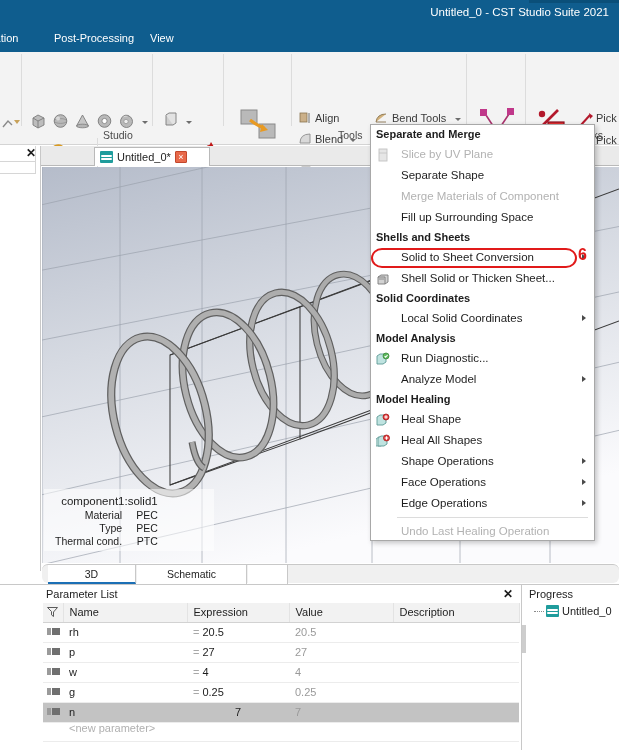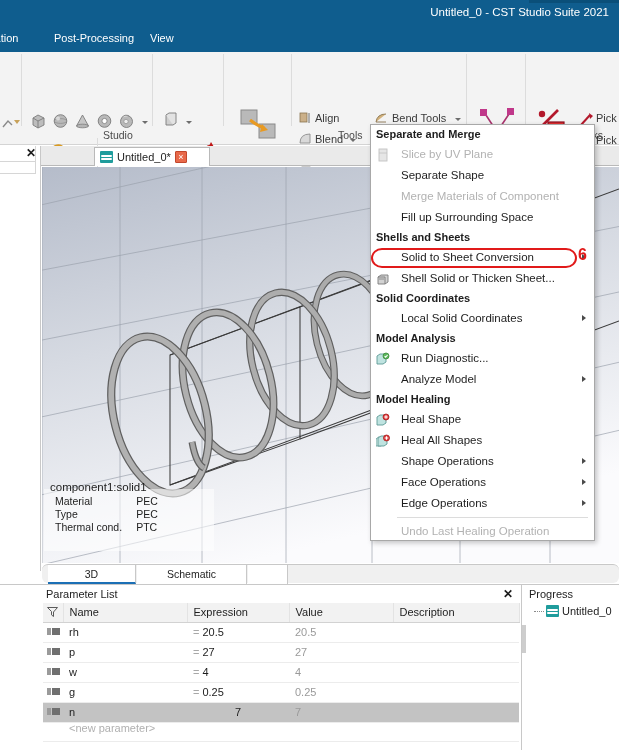--- a/index.html
+++ b/index.html
@@ -121,23 +121,23 @@
     cursor: pointer; border-radius: 1px;
   }
 
   .viewport {
     position: absolute; left: 42px; top: 167px; width: 577px; height: 396px;
     overflow: hidden; background: #ffffff;
   }
   .viewport svg { display: block; }
 
   .obj-info {
-    position: absolute; left: 50px; top: 481px;
+    position: absolute; left: 50px; top: 495px;
     font-size: 10.5px; color: #1d1d1d; line-height: 13px;
-    white-space: nowrap; pointer-events: none;
+    white-space: nowrap; pointer-events: none; text-align: right;
   }
   .obj-info .hdr { font-size: 11.5px; margin-bottom: 1px; }
   .obj-info table { border-collapse: collapse; }
   .obj-info td { font-size: 10.5px; padding: 0 0; }
   .obj-info td.k { padding-left: 5px; padding-right: 14px; }
 
   .viewtabs {
     position: absolute; left: 42px; top: 564px; width: 577px; height: 19px;
     background: #f0f0f0; border-top: 1px solid #c8c8c8; border-radius: 6px;
   }

